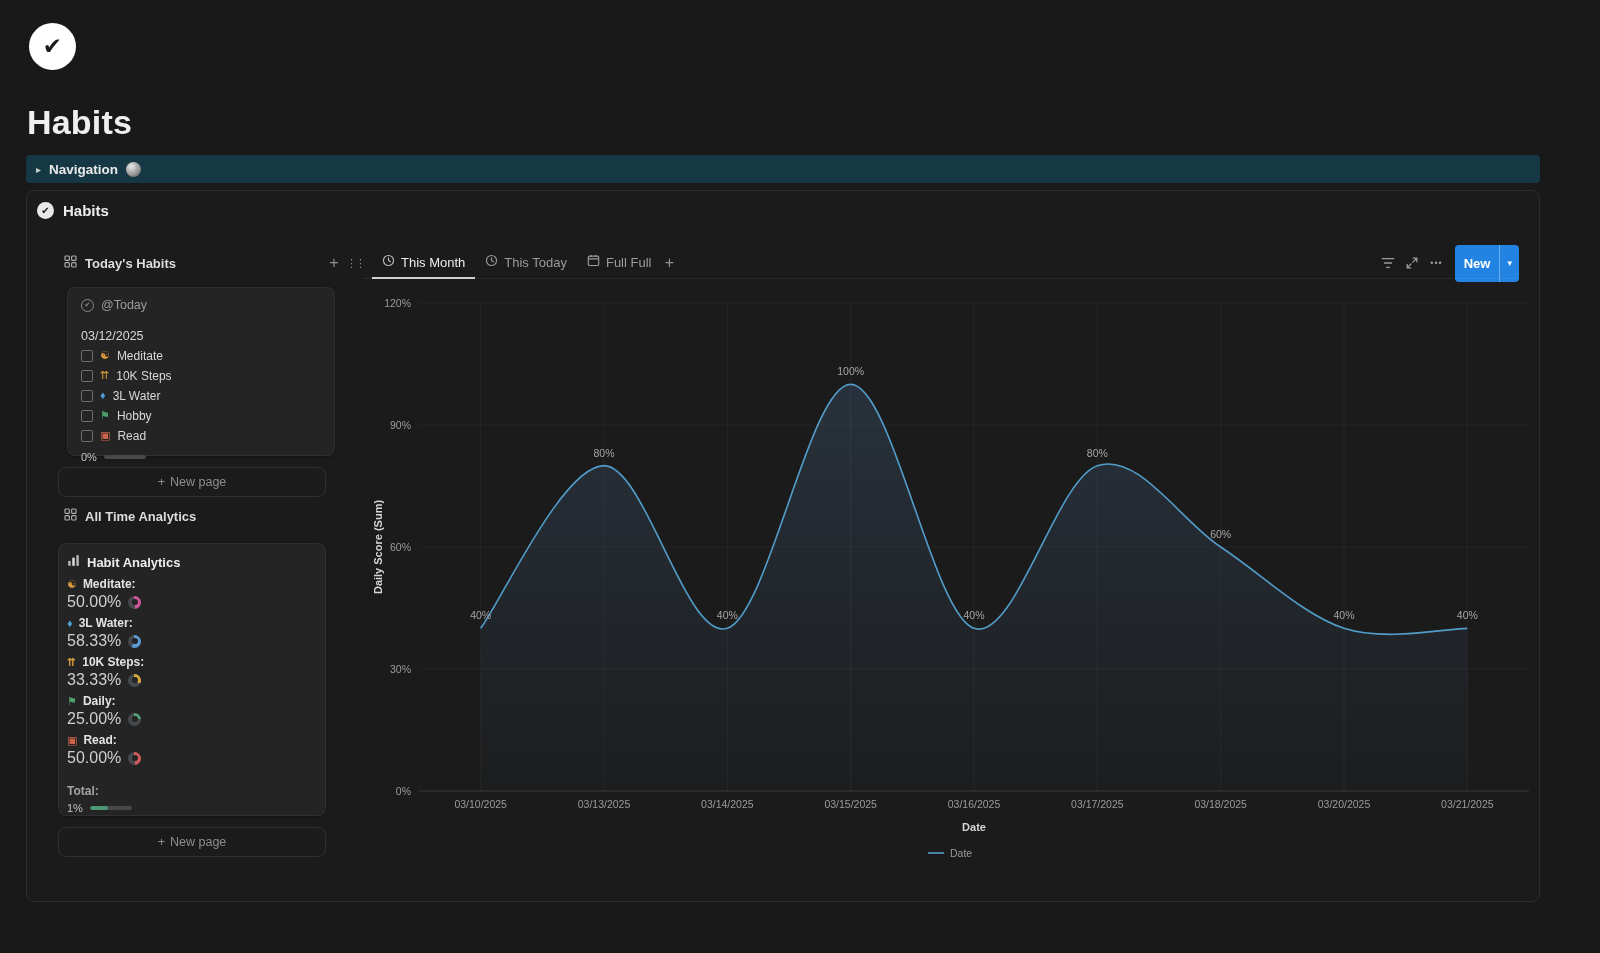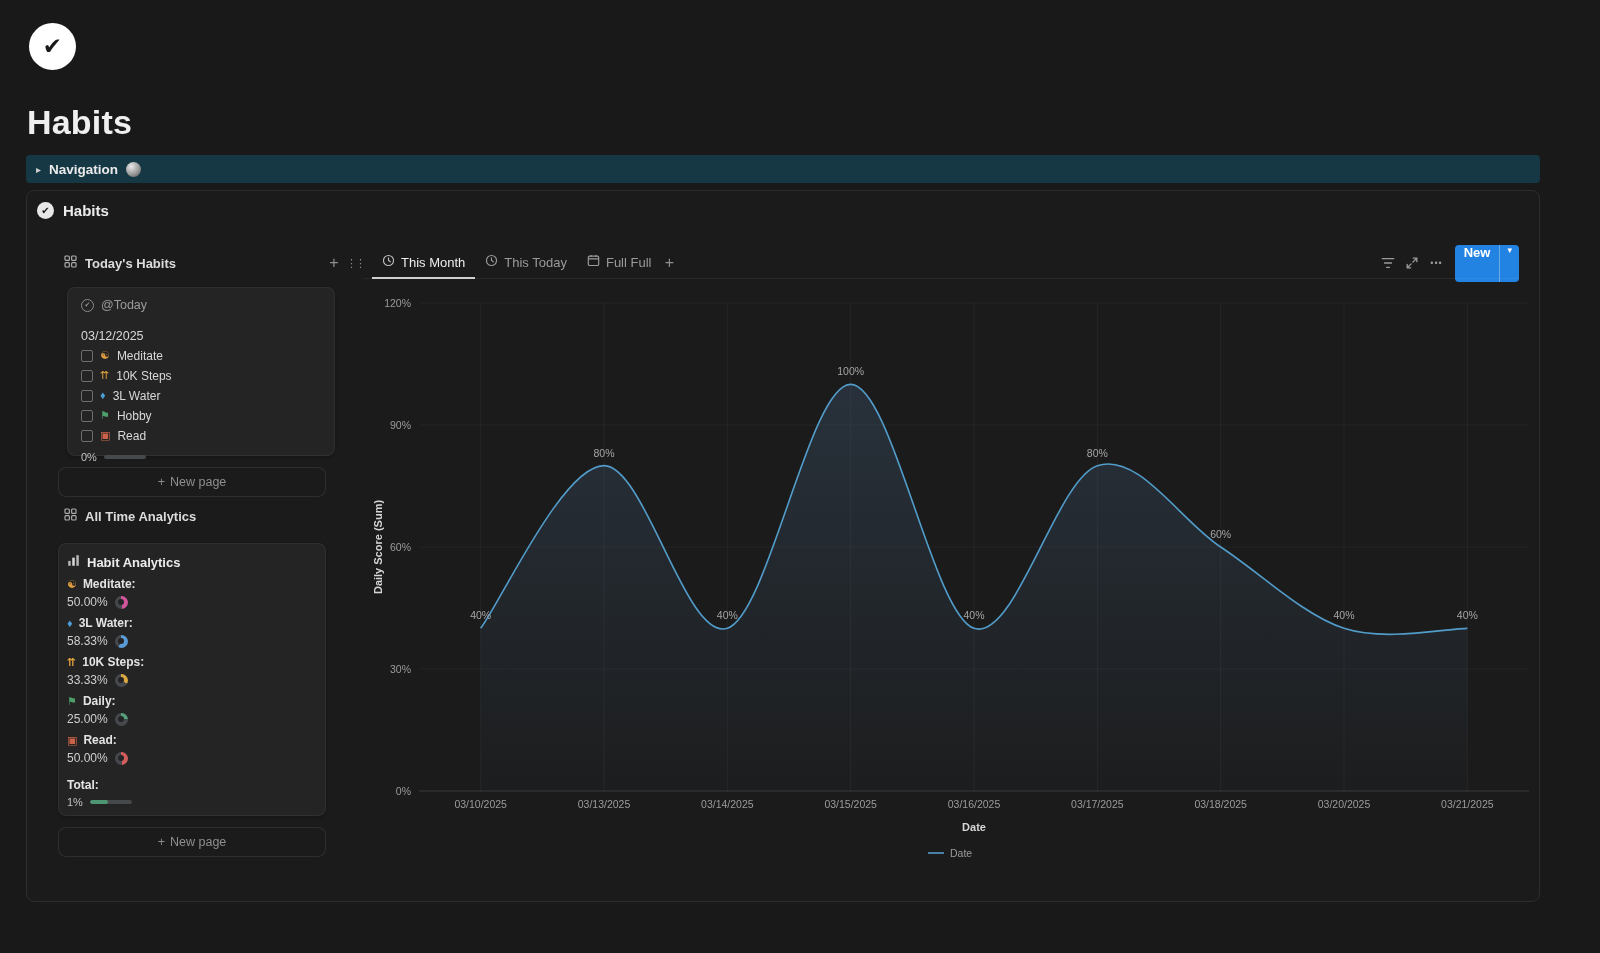--- a/index.html
+++ b/index.html
@@ -47,21 +47,21 @@
   .tb-plus { color:#8f8f8f; font-size:16px; width:16px; text-align:center; cursor:pointer; }
   .tb-handle { color:#8f8f8f; font-size:11px; letter-spacing:-2px; margin:0 6px 0 4px; cursor:pointer; }
   .tabs { display:flex; align-items:center; height:32px; margin-left:2px; }
   .tab { display:flex; align-items:center; gap:6px; padding:0 10px; height:32px;
     font-size:13px; color:#9b9b9b; border-bottom:2px solid transparent; cursor:pointer; }
   .tab.active { color:#ececec; border-bottom-color:#cfcfcf; }
   .spacer { flex:1; }
   .tb-icon { width:20px; height:20px; display:flex; align-items:center; justify-content:center;
     margin-left:4px; cursor:pointer; color:#9b9b9b; }
   .tb-dots { font-size:9px; letter-spacing:1px; color:#9b9b9b; margin:0 6px 0 8px; cursor:pointer; }
-  .new-btn { display:flex; height:37px; background:#2383e2;
+  .new-btn { display:flex; align-items:center; height:37px; background:#2383e2;
     border-radius:4px; margin-left:6px; cursor:pointer; overflow:hidden; }
   .new-label { color:#ffffff; font-size:13px; font-weight:600; padding:0 9px; }
   .new-divider { width:1px; height:100%; background:rgba(255,255,255,0.32); }
   .new-chevron { color:#ffffff; font-size:9px; padding:0 7px; }
   .tabs-underline { position:absolute; left:336px; right:20px; top:87px; height:1px;
     background:rgba(255,255,255,0.06); }
 
   
   .card { position:absolute; background:#242424; border:1px solid rgba(255,255,255,0.06);
     border-radius:8px; box-shadow:0 1px 3px rgba(0,0,0,0.3); padding:10px 13px; cursor:pointer; }
@@ -88,24 +88,24 @@
   .np2 { top:636px; }
 
   .alltime { position:absolute; left:37px; top:317px; display:flex; align-items:center; gap:8px;
     font-size:13px; font-weight:700; color:#dcdcdc; cursor:pointer; }
 
   .card-analytics { left:31px; top:352px; width:268px; height:273px;padding-left:8px; }
   .ca-header { display:flex; align-items:center; gap:7px; font-size:13px; font-weight:700; color:#ececec; }
   .ca-label { margin-top:7px; display:flex; align-items:center; gap:6px;
     font-size:12px; font-weight:700; color:#e3e3e3; height:14px; }
   .ca-value { margin-top:4px; display:flex; align-items:center; gap:7px;
-    font-size:12px; color:#cfcfcf; height:14px; }
+    font-size:16px; color:#cfcfcf; height:14px; }
   .ring { width:13px; height:13px; border-radius:50%; position:relative; background:#45494d; }
   .ring::after { content:""; position:absolute; inset:3.5px; border-radius:50%; background:#242424; }
-  .ca-total-label { margin-top:13px; font-size:12px; font-weight:700; color:#e5e5e5; height:14px; }
+  .ca-total-label { margin-top:19px; font-size:12px; font-weight:700; color:#a3a3a3; height:14px; }
   .ca-total-row { margin-top:4px; }
 
   
   .chart { position:absolute; left:344px; top:98px; width:1170px; height:600px; }
   .c-tick { fill:#9b9b9b; font-size:10.5px; }
   .c-ptlabel { fill:#a5a5a5; font-size:10.5px; }
   .c-axis { fill:#d6d6d6; font-size:11px; font-weight:bold; }
 </style>
 </head>
 <body>

